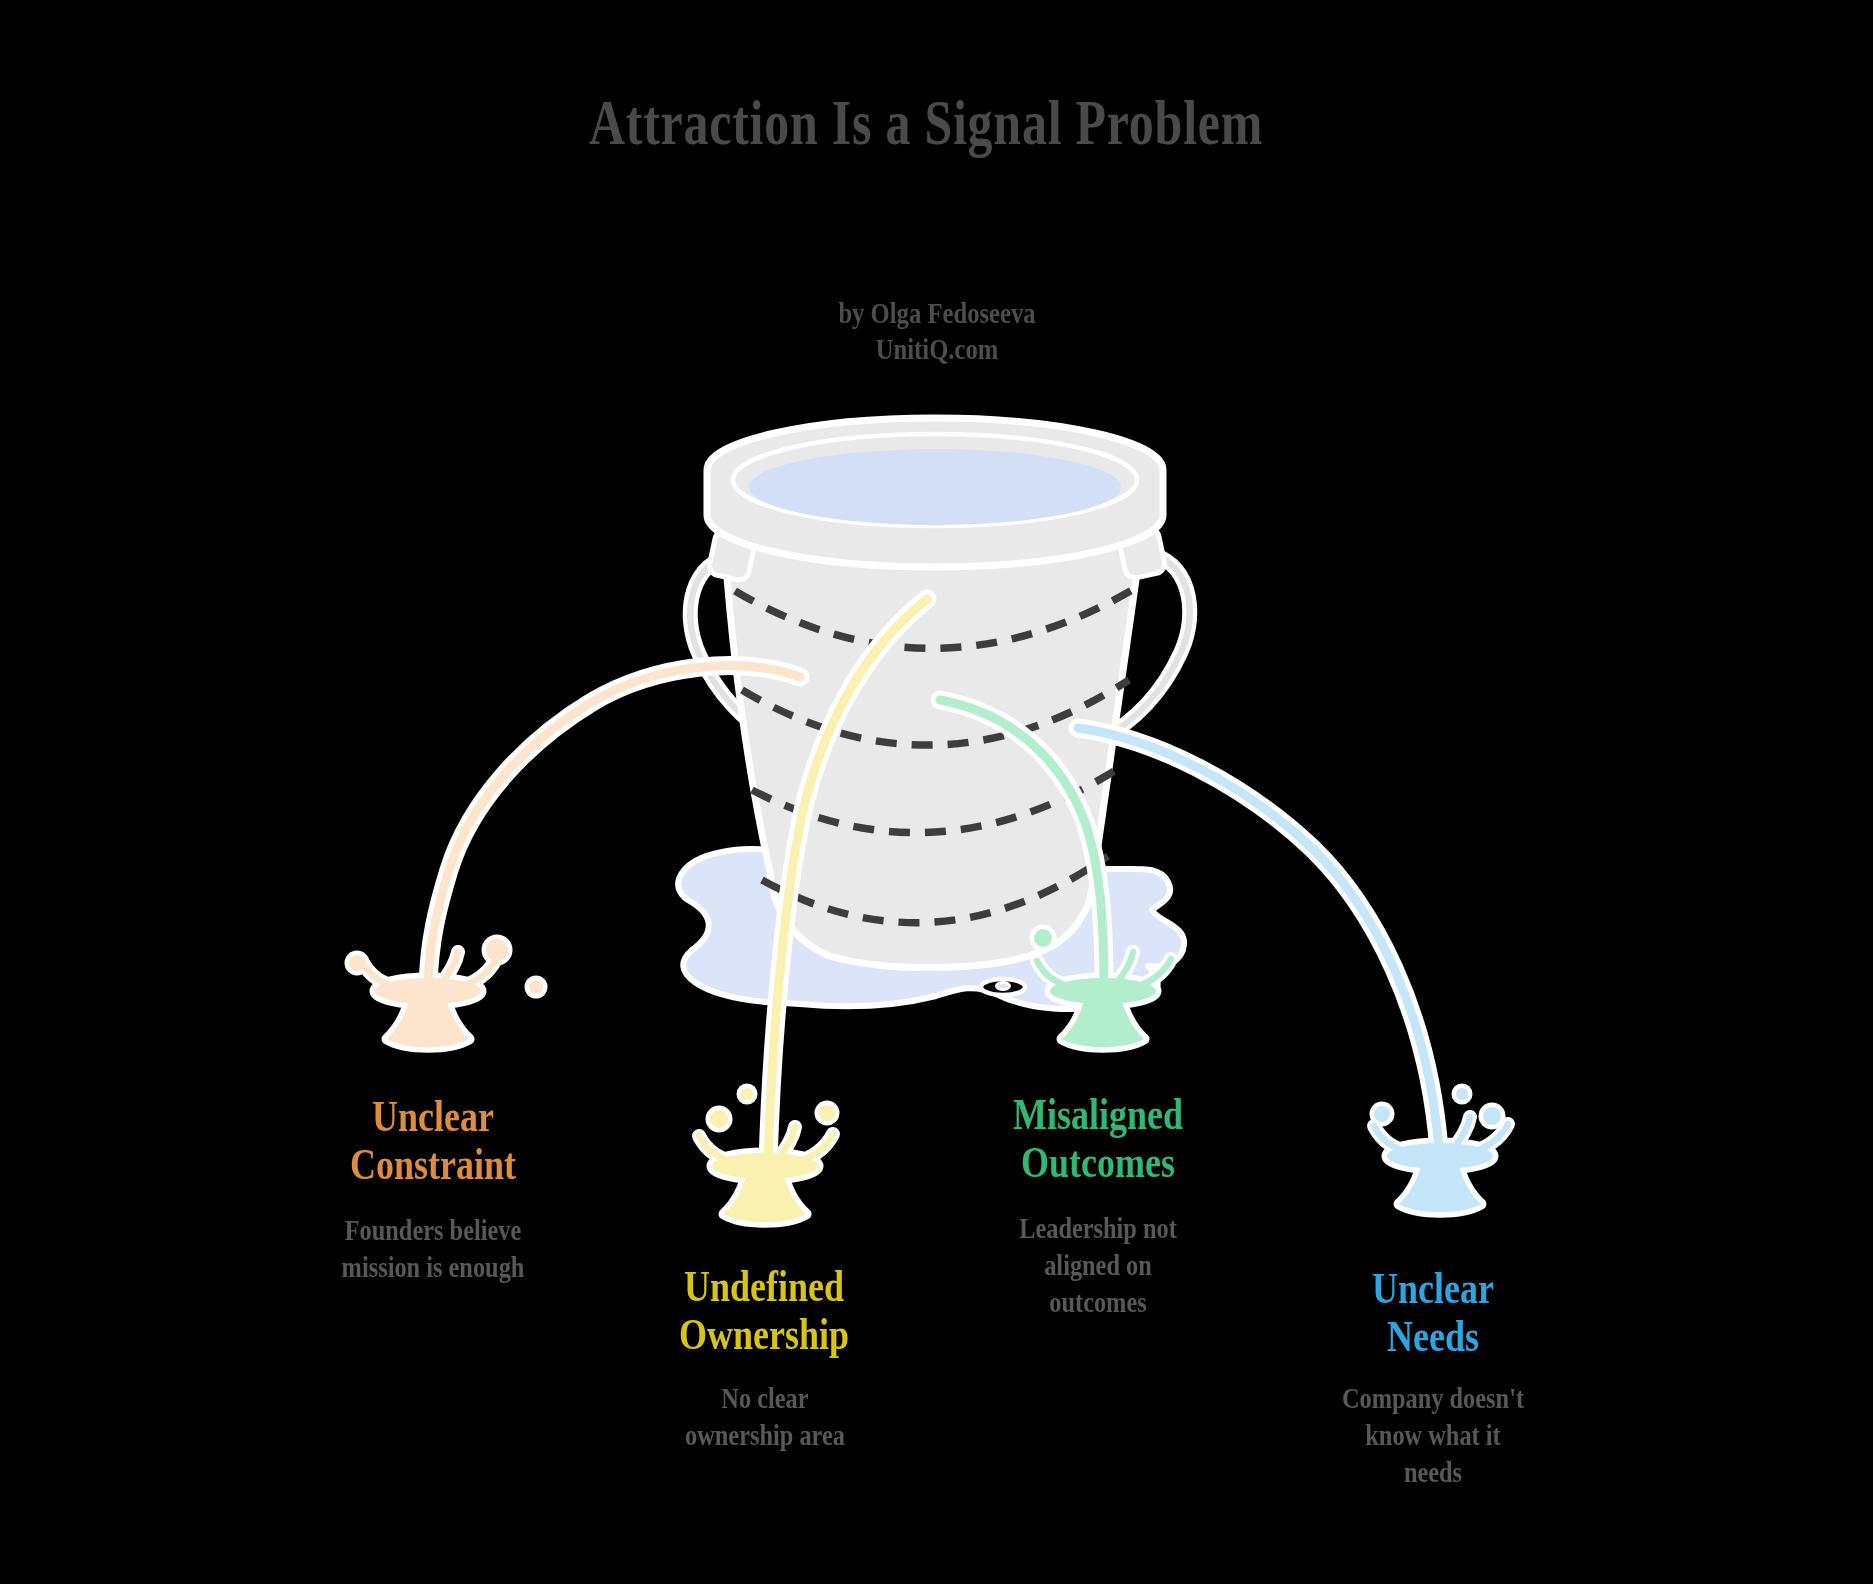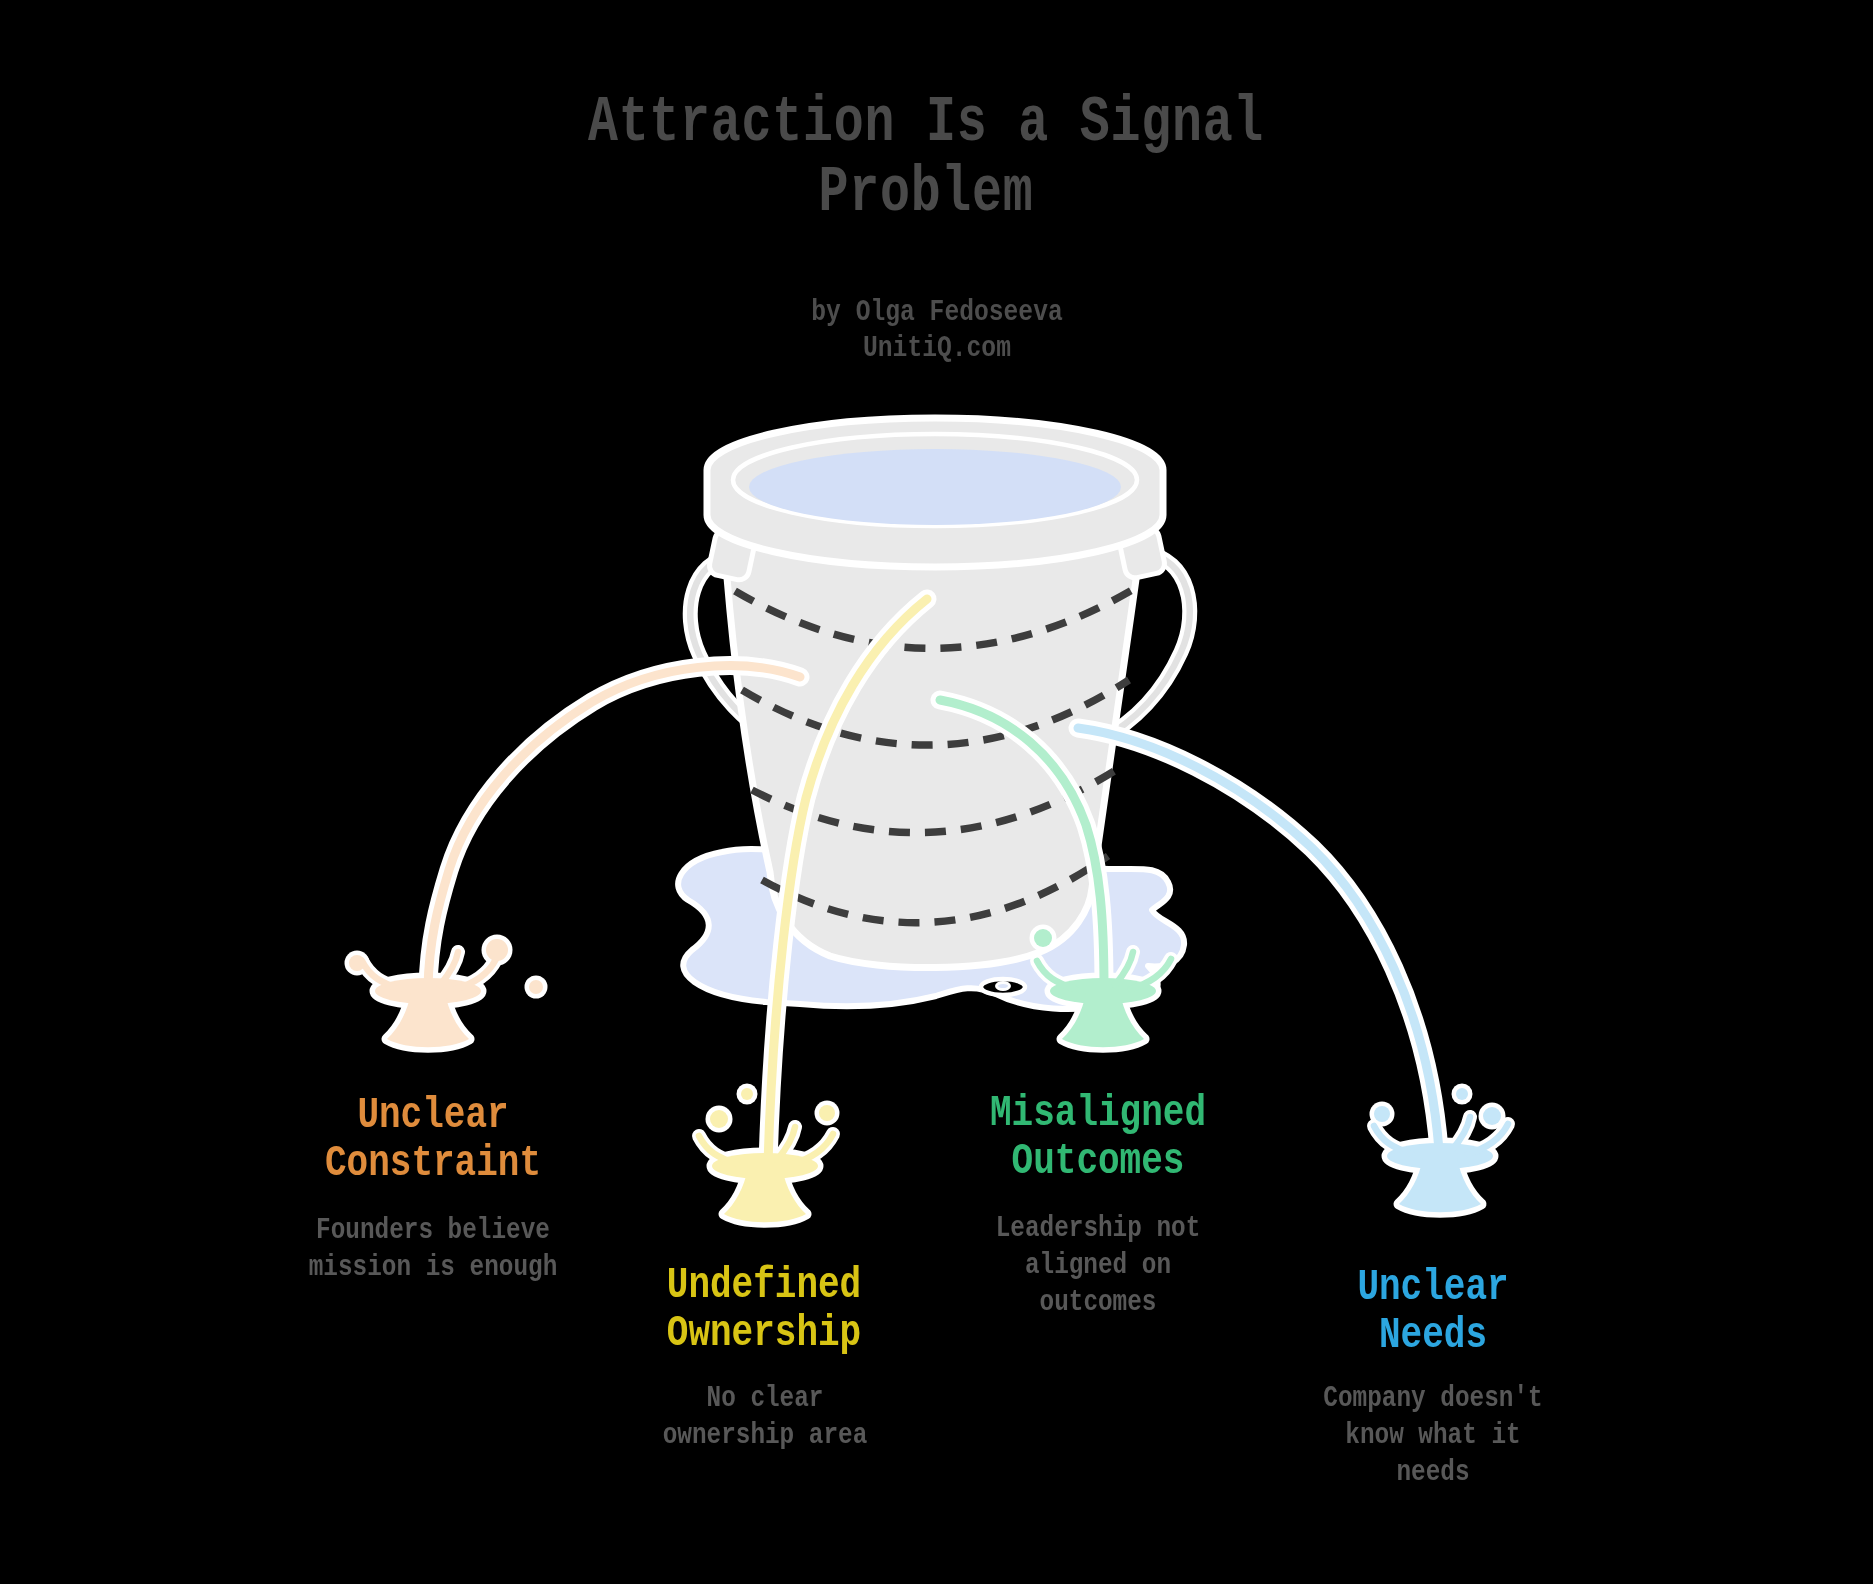--- a/index.html
+++ b/index.html
@@ -1,21 +1,21 @@
 <!DOCTYPE html>
 <html style="--background: #000000; --title-text: #4a4a4a; --byline-text: #4d4d4d; --desc-text: #585858; --bucket-fill: #e9e9e9; --bucket-outline: #ffffff; --handle-fill: #e2e2e2; --water: #d3dff7; --puddle: #dbe4f9; --dash: #3d3d3d; --leak0: #fce4cd; --leak1: #faf0b0; --leak2: #b2eecd; --leak3: #c5e6f8;"><head>
 <meta charset="utf-8">
 <style>
   html,body{margin:0;padding:0;}
   #canvas{
     position:relative;
     width:1873px;height:1584px;
     background:var(--background,#000);
     overflow:hidden;
-    font-family:Liberation Mono, monospace;
+    font-family:Liberation Serif, serif;
   }
   #scene{position:absolute;left:0;top:0;width:100%;height:100%;}
   .txt{position:absolute;text-align:center;font-weight:bold;white-space:pre-line;}
   .title{
     top:88px;left:926px;
     font-size:64px;line-height:70px;letter-spacing:1px;
     color:var(--title-text,#4a4a4a);
     transform:translateX(-50%) scaleX(0.78);
     transform-origin:center top;
   }

